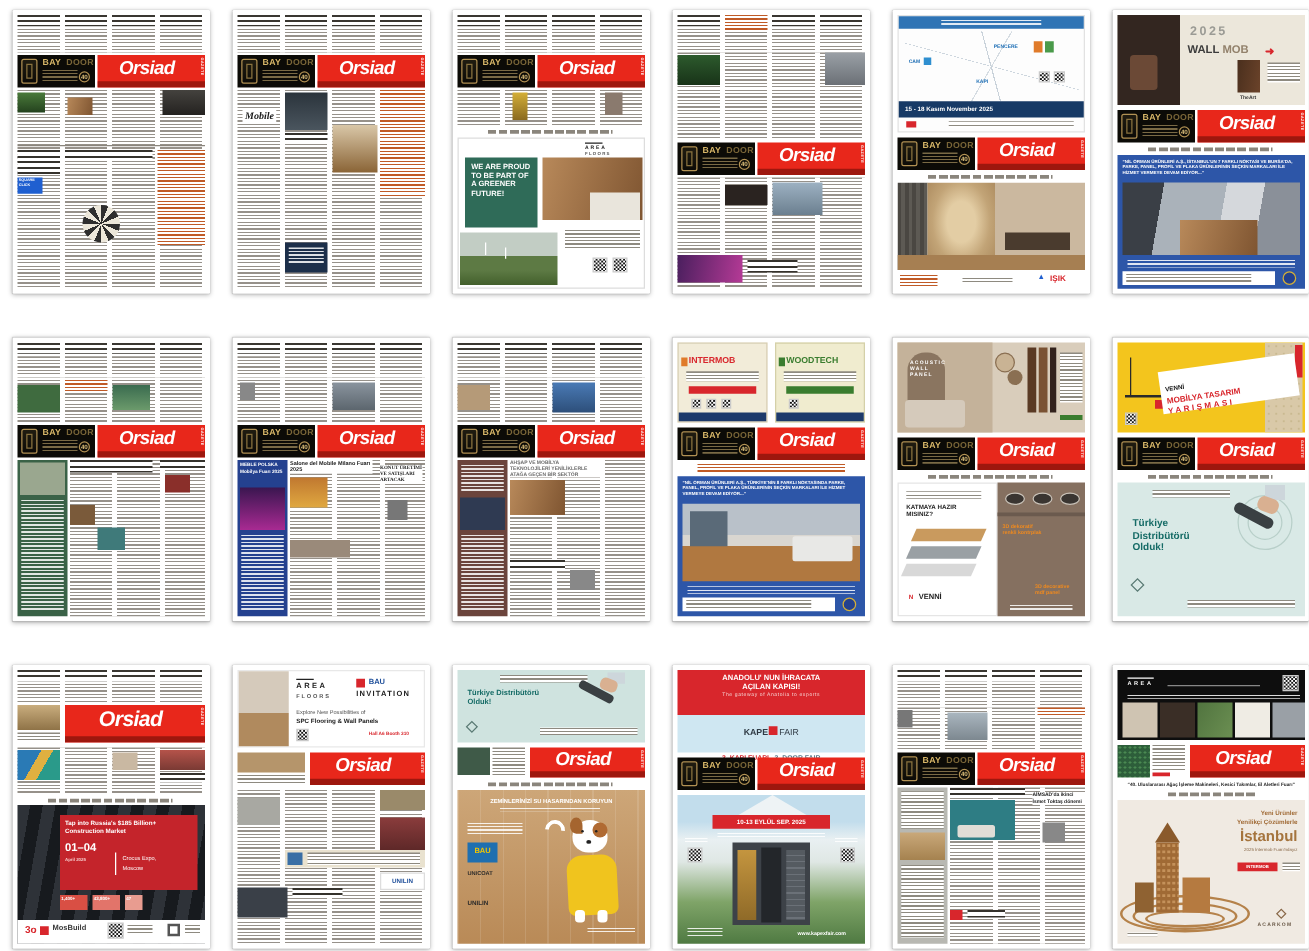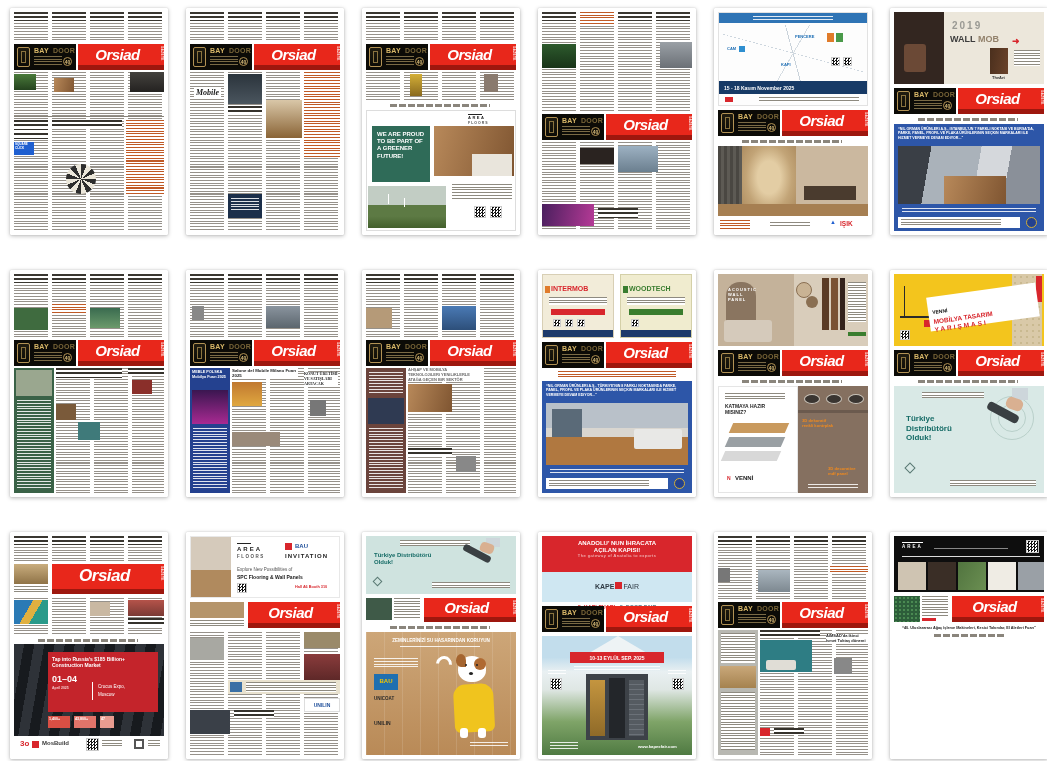--- a/index.html
+++ b/index.html
@@ -209,21 +209,21 @@
   <i class="a fo" style="left:6px;top:212px;width:30px;height:9px"></i>
   <i class="a ft" style="left:56px;top:214px;width:40px;height:5px"></i>
   <b class="a" style="left:116px;top:211px;font-size:6px;color:#1f5fd0">▲</b>
   <b class="a" style="left:126px;top:212px;font-size:6.5px;font-weight:bold;color:#d8262c">IŞIK</b>
 </div>
 
 <div class="page" style="left:890px;top:8px">
   <div class="a" style="left:4px;top:4px;width:150px;height:72px;background:#ece7db">
     <i class="a" style="left:0;top:0;width:50px;height:72px;background:#332620"></i>
     <i class="a" style="left:10px;top:32px;width:22px;height:28px;background:#6b4936;border-radius:3px"></i>
-    <b class="a" style="left:58px;top:8px;font-size:10px;font-weight:bold;color:#9a9a94;letter-spacing:2px">2019</b>
+    <b class="a" style="left:58px;top:8px;font-size:10px;font-weight:bold;color:#9a9a94;letter-spacing:2px">2025</b>
     <b class="a" style="left:56px;top:22px;font-size:9px;font-weight:bold;color:#3c3c3c;display:inline">WALL</b>
     <b class="a" style="left:84px;top:22px;font-size:9px;font-weight:bold;color:#93826c;display:inline">MOB</b>
     <i class="a" style="left:96px;top:36px;width:18px;height:26px;background:linear-gradient(100deg,#4a2f1d,#6b432a)"></i>
     <b class="a" style="left:118px;top:24px;font-size:9px;color:#d8262c">➜</b>
     <i class="a ft" style="left:120px;top:38px;width:26px;height:16px"></i>
     <b class="a" style="left:98px;top:64px;font-size:4px;font-weight:bold;color:#333">TheArt</b>
   </div>
   <div class="a bd" style="left:4px;top:80px;width:62px;height:26px">
     <i class="bd-em"></i>
     <b class="bd-bay">BAY</b>
@@ -677,15 +677,33 @@
   <i class="a" style="left:4px;top:64px;width:26px;height:26px;background:radial-gradient(#4a8a52 1px,#2d5e3a 1px) 0 0/4px 4px"></i>
   <i class="a ft" style="left:32px;top:64px;width:26px;height:20px"></i>
   <i class="a" style="left:32px;top:86px;width:14px;height:3px;background:#d8262c"></i>
   <div class="a mh" style="left:62px;top:64px;width:92px;height:26px">
     <b class="mh-t">Orsiad</b>
     <b class="mh-v">GAZETE</b>
     <i class="mh-s"></i>
   </div>
   <b class="a" style="left:8px;top:94px;width:142px;font-size:3.8px;color:#222;text-align:center">“40. Uluslararası Ağaç İşleme Makineleri, Kesici Takımlar, El Aletleri Fuarı”</b>
   <i class="a cap" style="left:44px;top:102px;width:70px"></i>
+  <div class="a" style="left:4px;top:108px;width:150px;height:115px;background:#f0eae2;overflow:hidden">
+    <i class="a" style="left:2px;top:76px;width:104px;height:30px;border:2px solid #b5824a;border-radius:50%"></i>
+    <i class="a" style="left:12px;top:82px;width:84px;height:22px;border:2px solid #b5824a;border-radius:50%"></i>
+    <i class="a" style="left:22px;top:88px;width:64px;height:14px;border:2px solid #b5824a;border-radius:50%"></i>
+    <i class="a" style="left:30px;top:18px;width:0;height:0;border-left:10px solid transparent;border-right:10px solid transparent;border-bottom:16px solid #8a5a2c"></i>
+    <i class="a" style="left:31px;top:34px;width:18px;height:56px;background:radial-gradient(#c4915a 1px,#a06a35 1px) 0 0/4px 5px"></i>
+    <i class="a" style="left:52px;top:62px;width:22px;height:28px;background:#b57a40"></i>
+    <i class="a" style="left:14px;top:66px;width:15px;height:24px;background:#8f6232"></i>
+    <b class="a" style="left:84px;top:8px;width:60px;font-size:5px;color:#a06a35;text-align:right">Yeni Ürünler</b>
+    <b class="a" style="left:84px;top:15px;width:60px;font-size:5px;color:#a06a35;text-align:right">Yenilikçi Çözümlerle</b>
+    <b class="a" style="left:74px;top:22px;width:70px;font-size:12px;color:#a5743d;text-align:right">İstanbul</b>
+    <b class="a" style="left:84px;top:38px;width:60px;font-size:3.5px;font-weight:normal;color:#8a6a4a;text-align:right">2025 İntermob Fuarı'ndayız</b>
+    <b class="a" style="left:96px;top:50px;width:32px;height:7px;background:#d8262c;color:#fff;font-size:3.4px;text-align:center;padding-top:1px">INTERMOB</b>
+    <i class="a ft" style="left:132px;top:50px;width:14px;height:7px"></i>
+    <i class="a" style="left:128px;top:88px;width:6px;height:6px;border:1px solid #8a6a4a;transform:rotate(45deg)"></i>
+    <b class="a" style="left:112px;top:98px;font-size:4px;color:#6b5a48;letter-spacing:1px">ACARKOM</b>
+    <i class="a ft" style="left:8px;top:106px;width:24px;height:3px"></i>
+  </div>
 </div>
 
 </div>
 
 </body></html>

